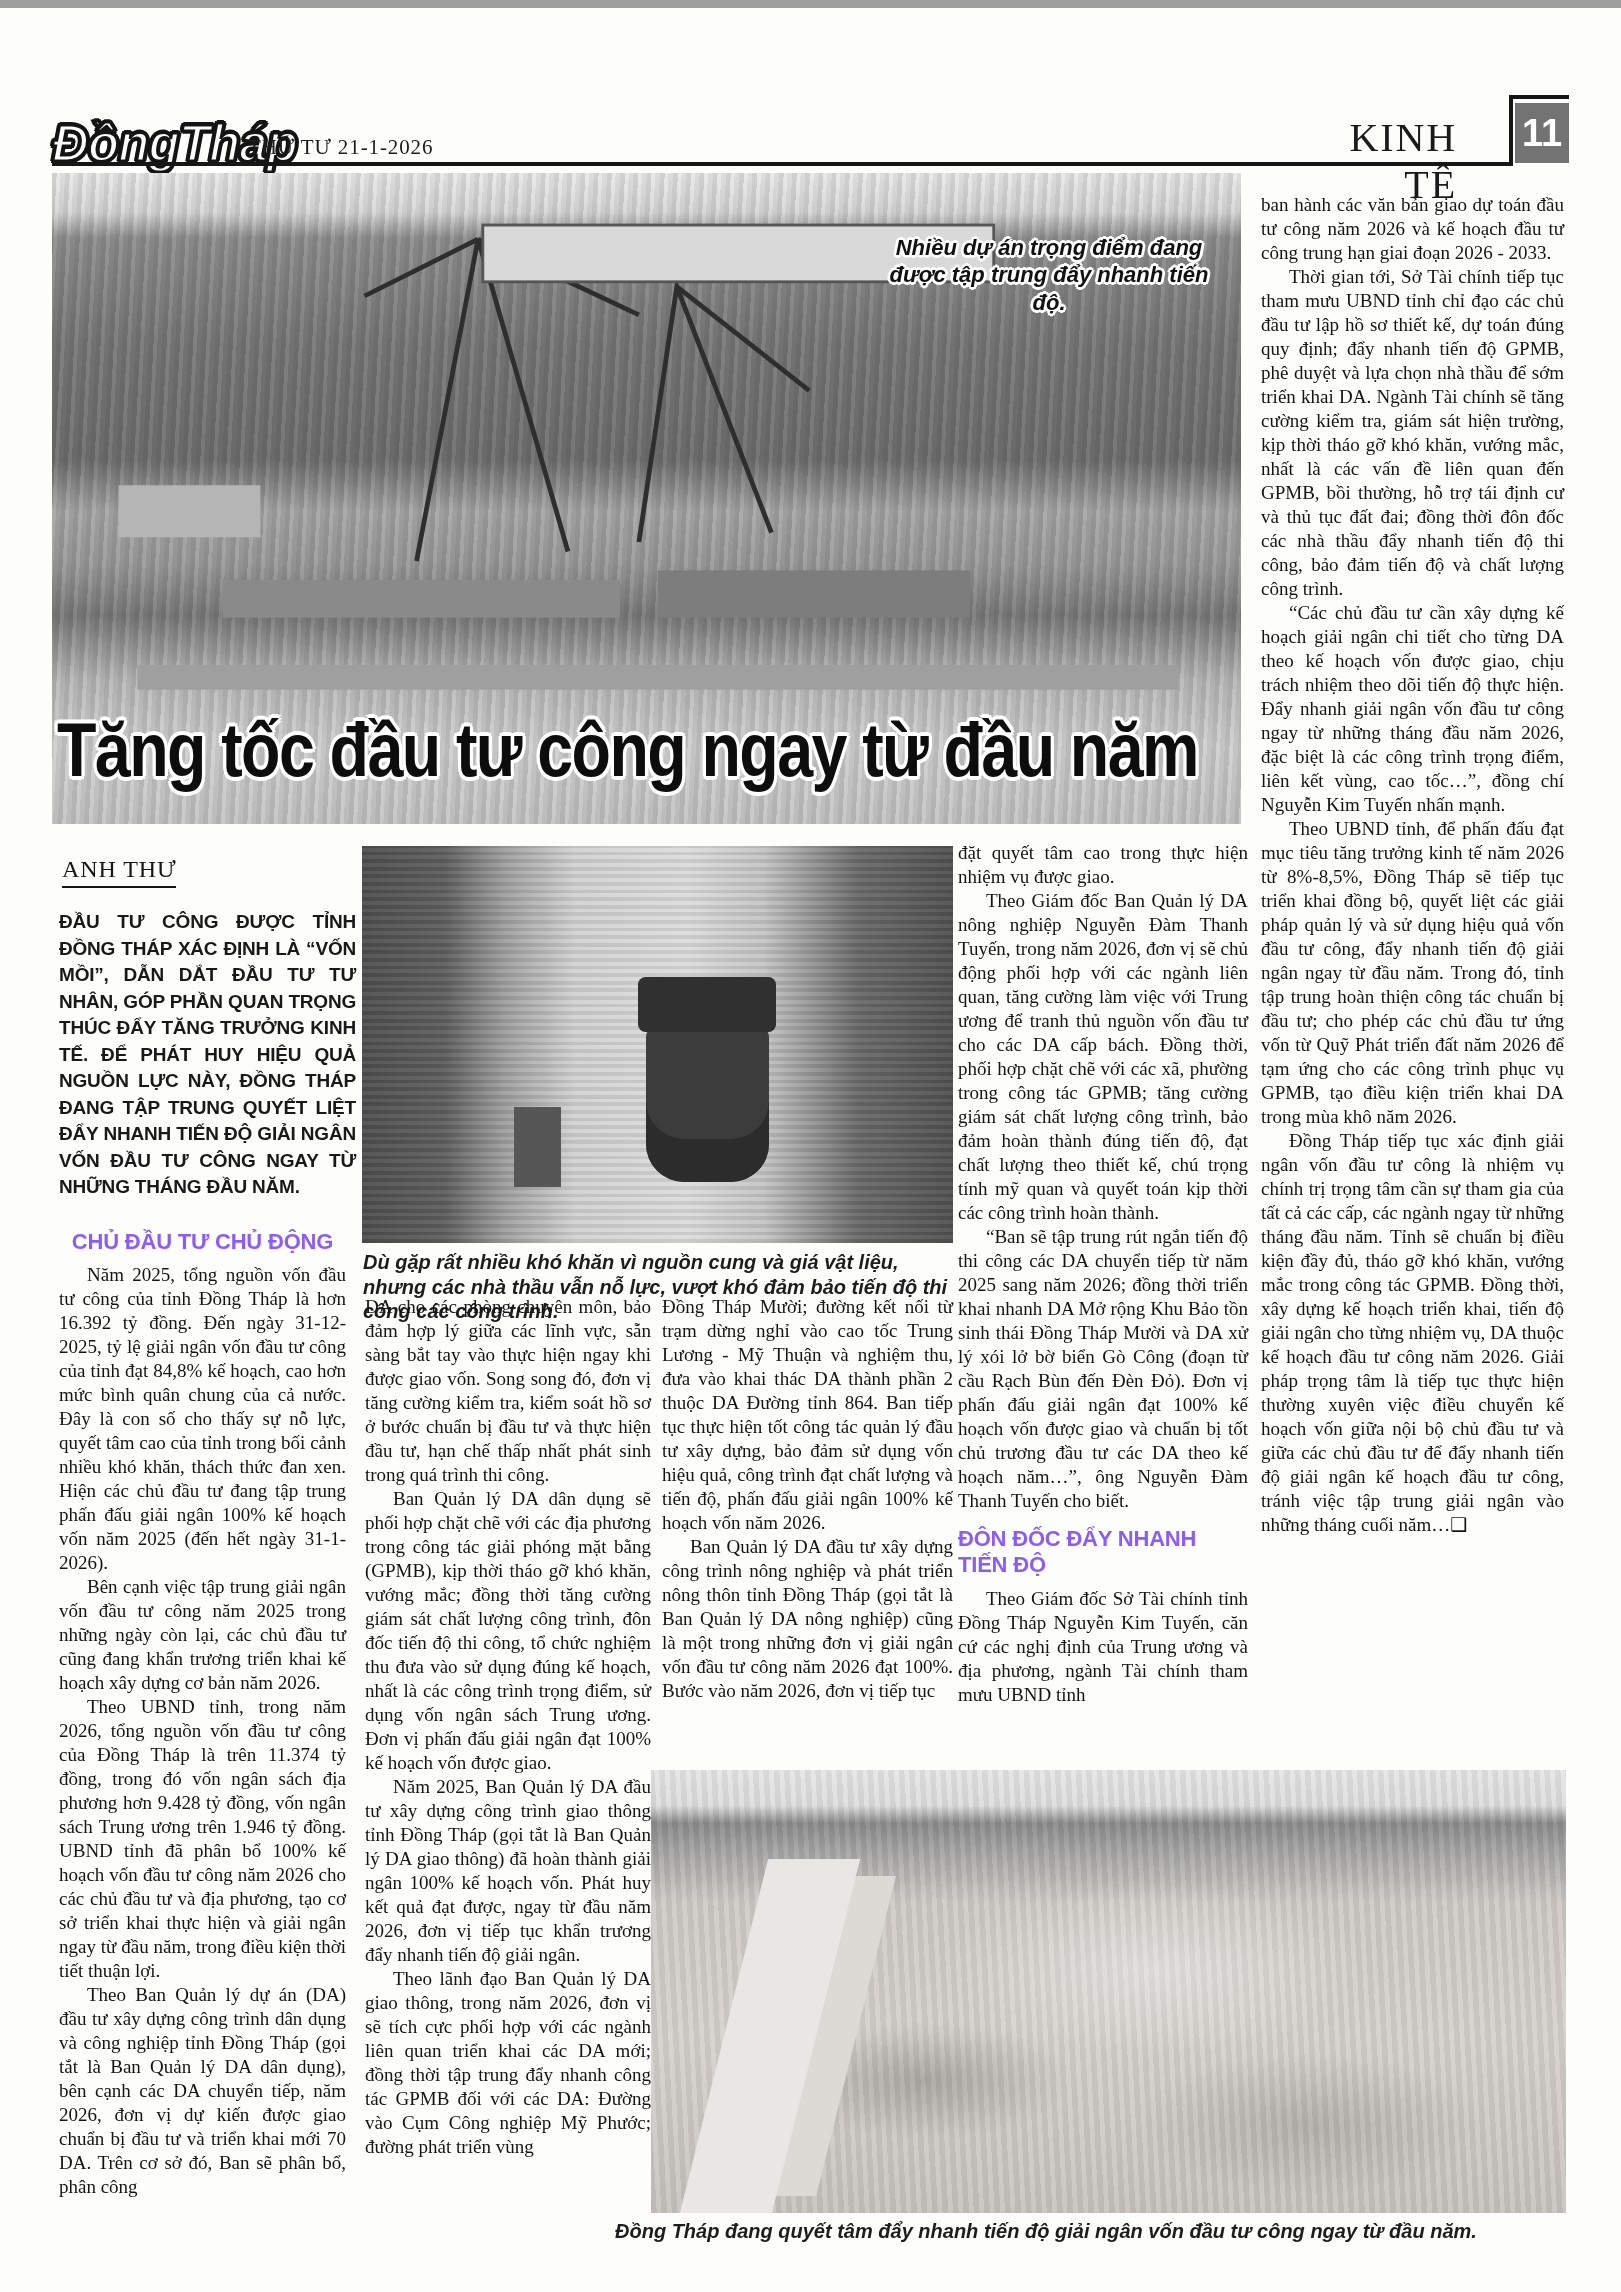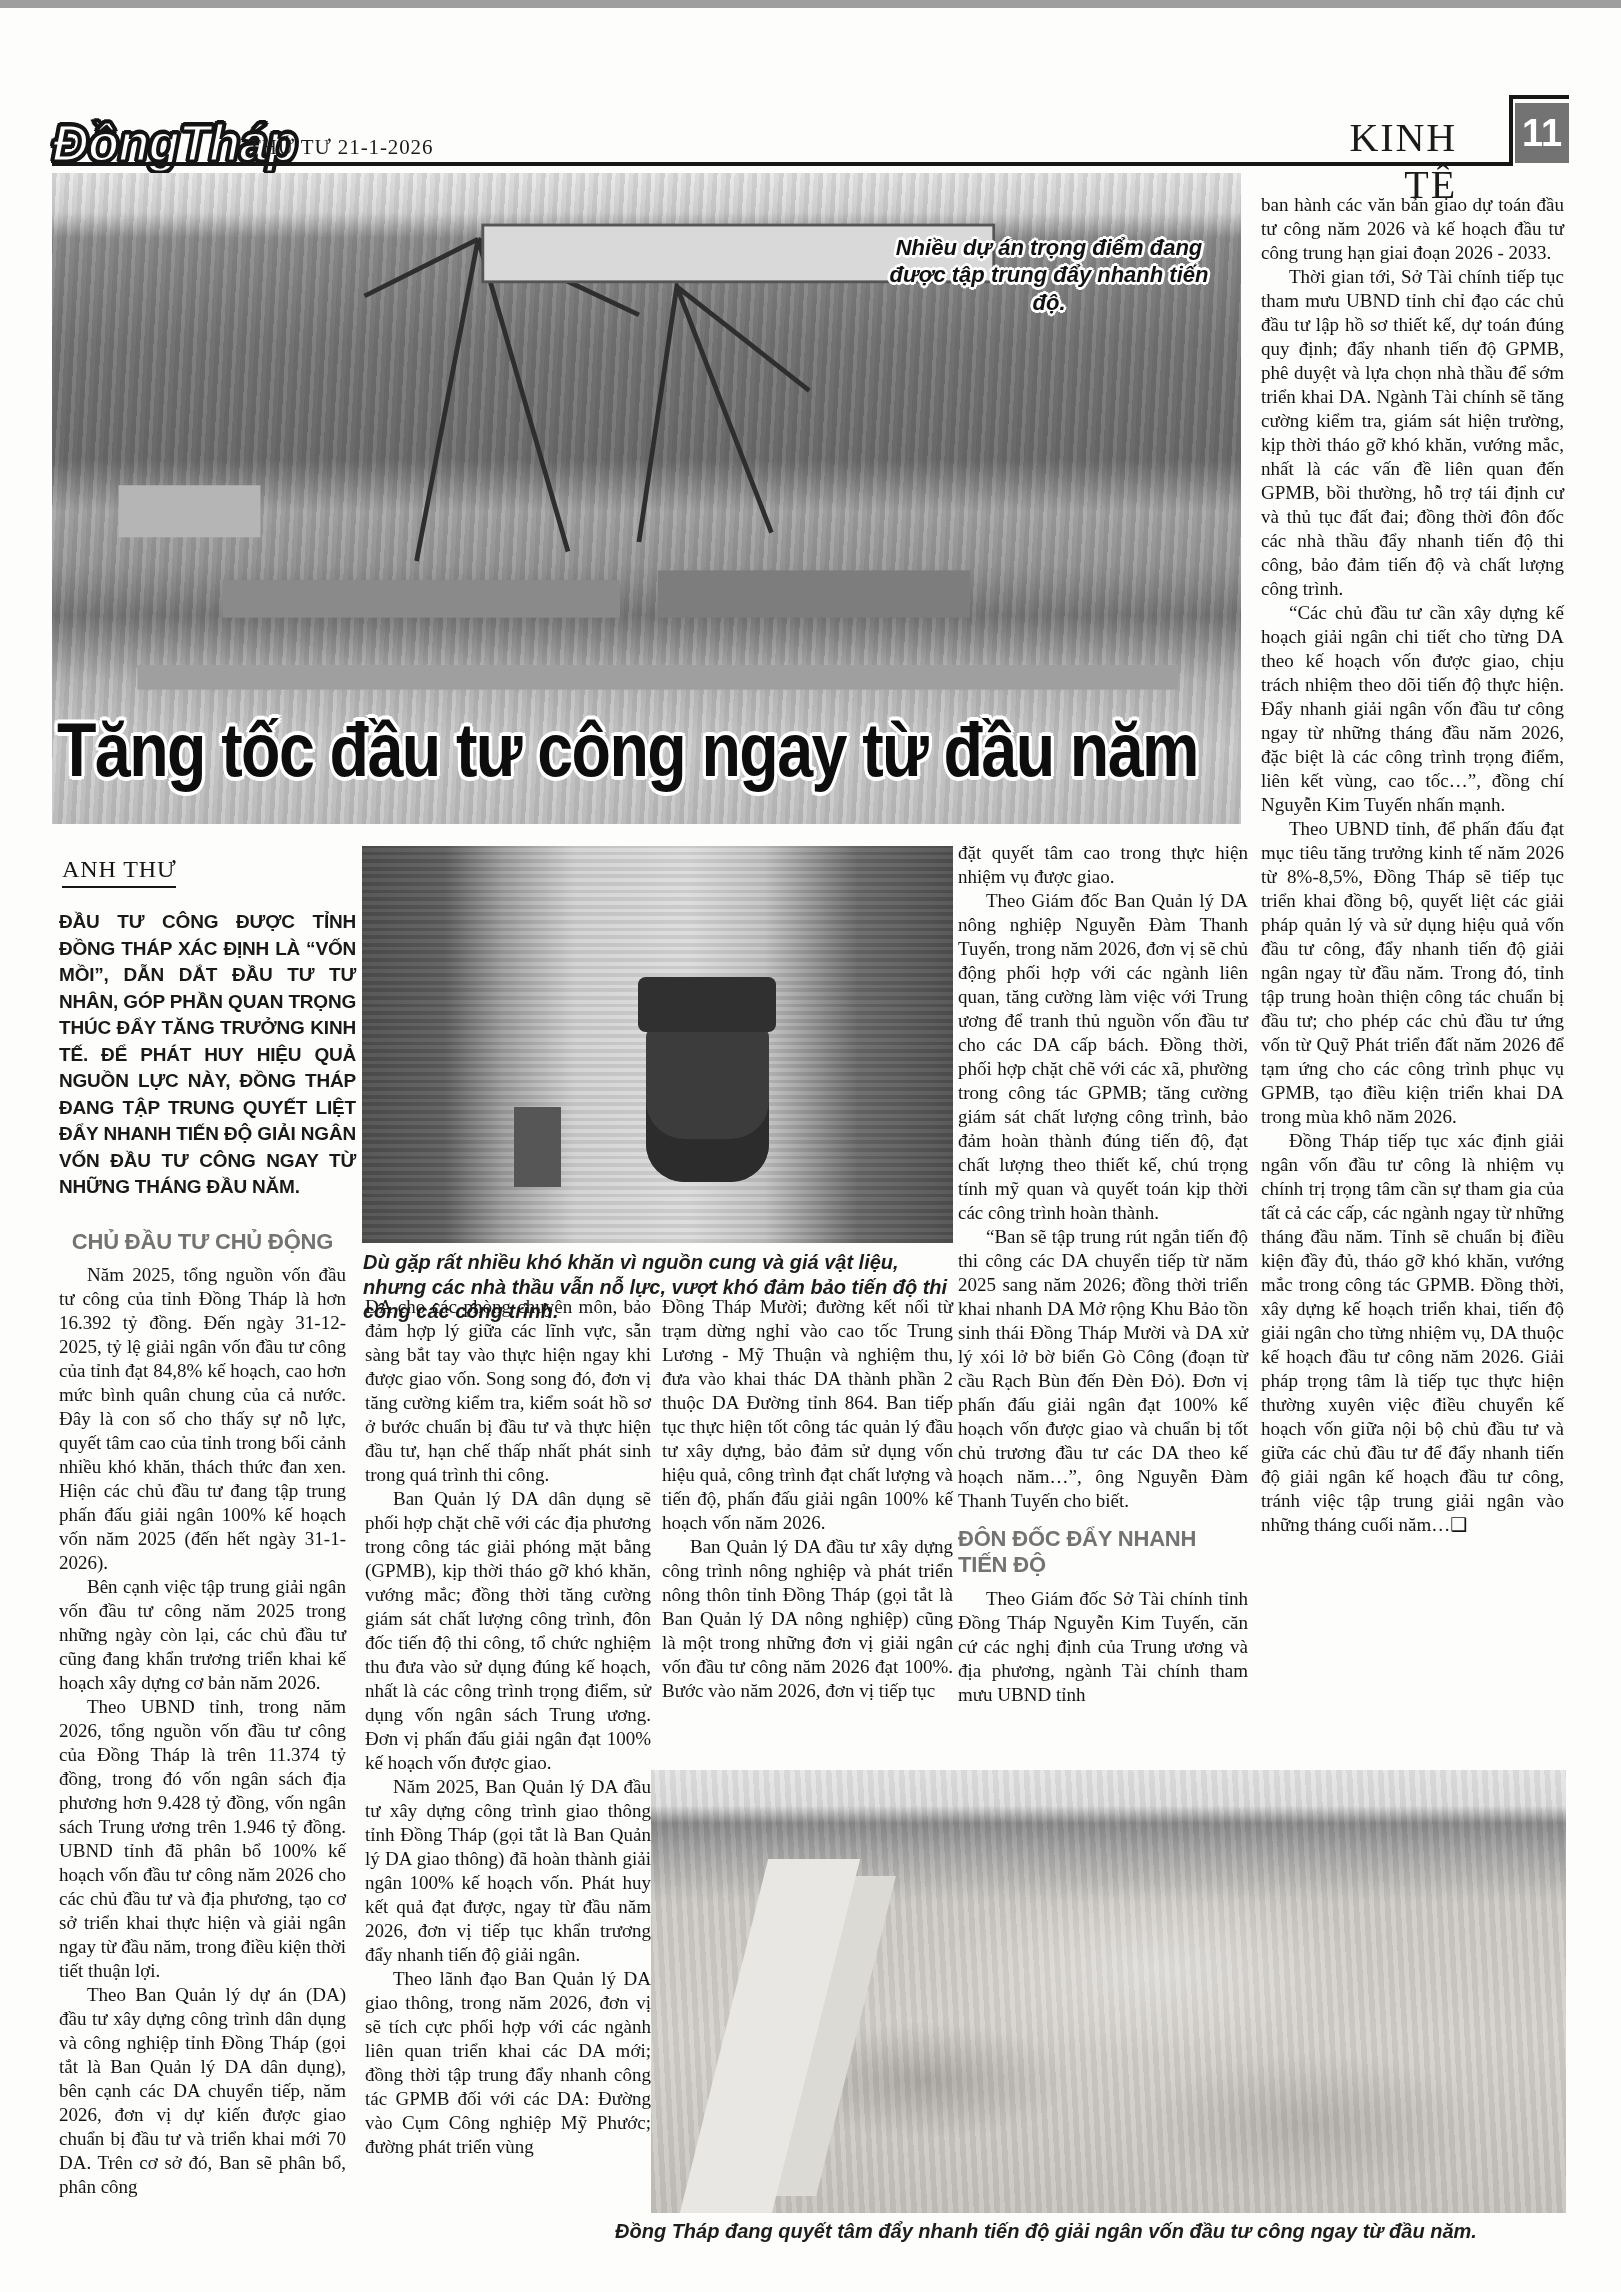--- a/index.html
+++ b/index.html
@@ -67,21 +67,21 @@
           font-weight:700; font-size:19px; line-height:26.5px; text-align:justify; letter-spacing:-0.2px; color:#191919; }
 
   
   .col { position:absolute; font-size:19px; line-height:24px; text-align:justify; color:#141414; }
   .col p.ind { text-indent:28px; }
   .col-1 { left:59px;  top:1221px; width:287px; height:1001px; }
   .col-2 { left:365px; top:1287px; width:286px; height:935px; }
   .col-3 { left:662px; top:1287px; width:291px; height:488px; }
   .col-4 { left:958px; top:833px; width:290px; height:943px; }
   .col-5 { left:1261px; top:185px; width:303px; height:1592px; }
-  h2.sec { font-family:"Liberation Sans",sans-serif; font-size:22px; line-height:25.6px; letter-spacing:-0.2px; color:#737373; }
+  h2.sec { font-family:"Liberation Sans",sans-serif; font-size:22px; line-height:25.6px; letter-spacing:-0.2px; color:#8b5cf6; }
   .sec-1 { text-align:center; margin-bottom:8.5px; }
   .sec-2 { text-align:left; margin:13.2px 0 9.5px 0; }
 </style>
 </head>
 <body>
 
 <div class="page">
 
   <div class="logo">ĐồngTháp</div>
   <div class="mast-date">THỨ TƯ 21-1-2026</div>

